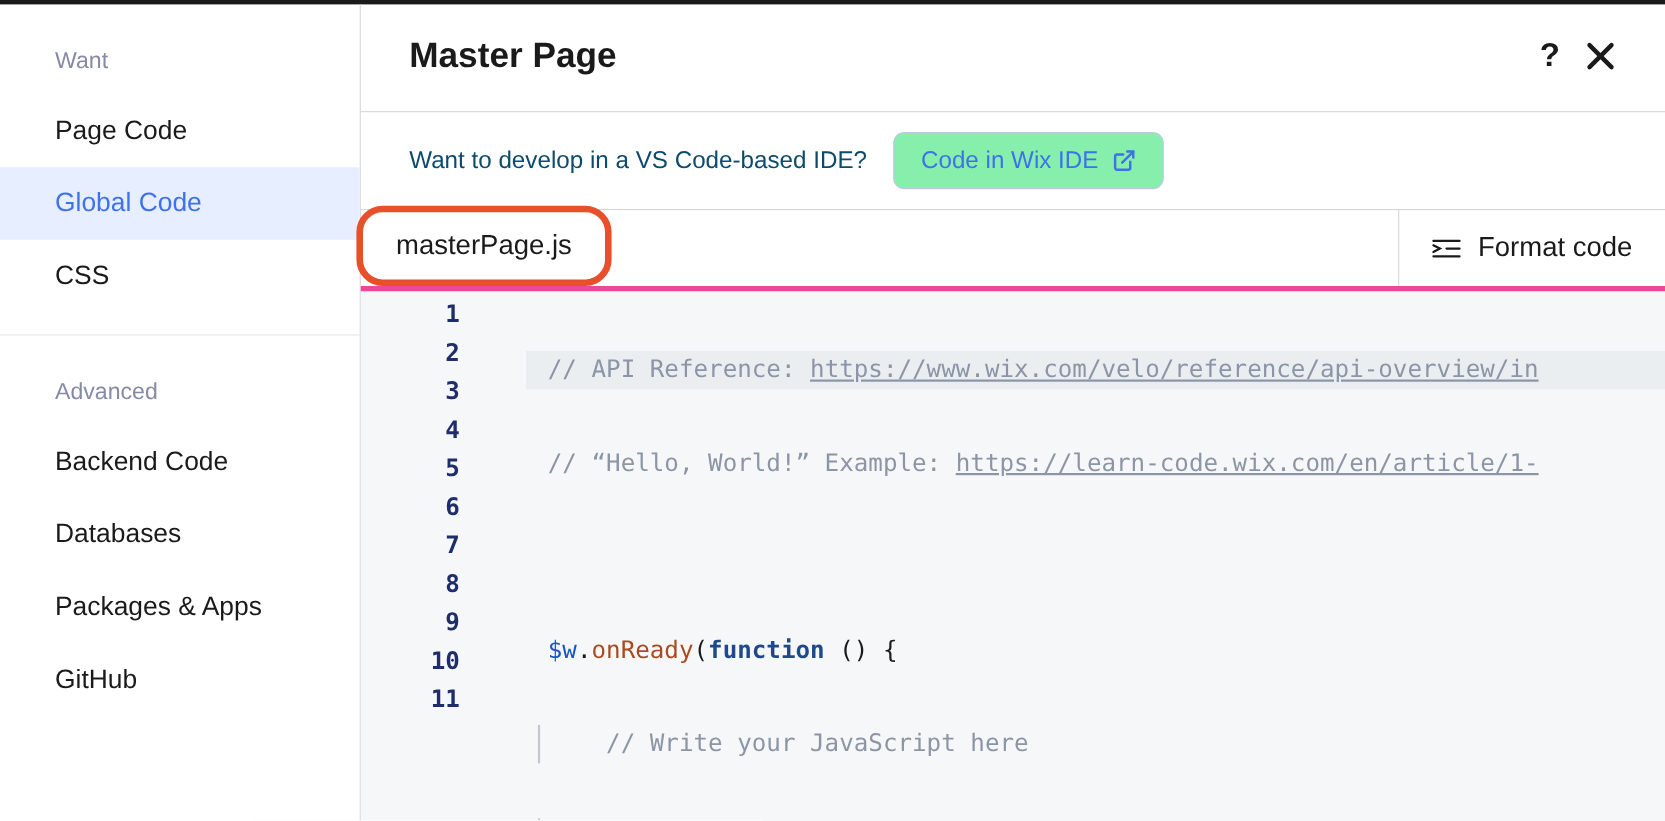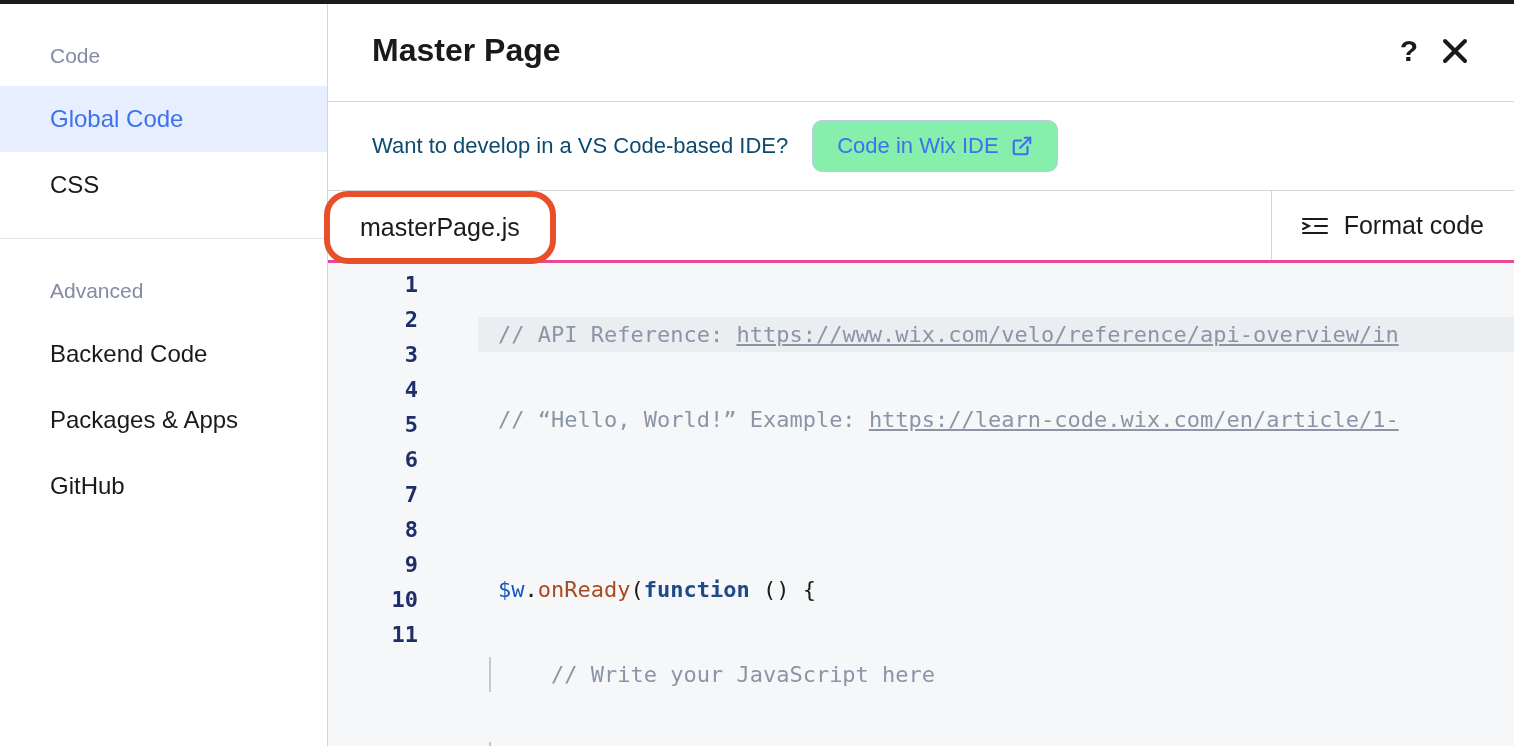--- a/index.html
+++ b/index.html
@@ -68,23 +68,23 @@
   border-radius: 10px;
   color: #3e72ea;
   font-size: 22px;
   font-weight: 500;
   background: #86efac;
   cursor: pointer;
 }
 .ide-button svg { width: 22px; height: 22px; }
 .tab-bar {
   display: flex;
-  align-items: flex-end;
+  align-items: flex-start;
   justify-content: space-between;
-  border-bottom: 3px solid #ec4899;
+  border-bottom: 5px solid #ec4899;
 }
 .tab-highlight {
   border: 6px solid #e7502b;
   border-radius: 24px;
   padding: 16px 30px;
   margin: -4px 0 -4px -4px;
   position: relative;
   z-index: 2;
 }
 .tab-label { font-size: 25px; color: #1a1a1a; }
@@ -140,26 +140,28 @@
 .tk-var { color: #1257c4; }
 .tk-method { color: #a94a20; }
 .tk-keyword { color: #1f4a8a; font-weight: 700; }
 .tk-punct { color: #1a1a1a; }
 </style>
 </head>
 <body>
 
 <div class="container">
   <aside class="sidebar">
-    <div class="sidebar-section-label">Code</div>
+    <div class="sidebar-section-label">Want</div>
+    <div class="sidebar-item">Page Code</div>
     <div class="sidebar-item active">Global Code</div>
     <div class="sidebar-item">CSS</div>
     <hr class="sidebar-divider">
     <div class="sidebar-section-label">Advanced</div>
     <div class="sidebar-item">Backend Code</div>
+    <div class="sidebar-item">Databases</div>
     <div class="sidebar-item">Packages &amp; Apps</div>
     <div class="sidebar-item">GitHub</div>
   </aside>
 
   <main class="main">
     <div class="header">
       <h1 class="header-title">Master Page</h1>
       <div class="header-actions">
         <span class="help-icon">?</span>
         <span class="close-icon">

